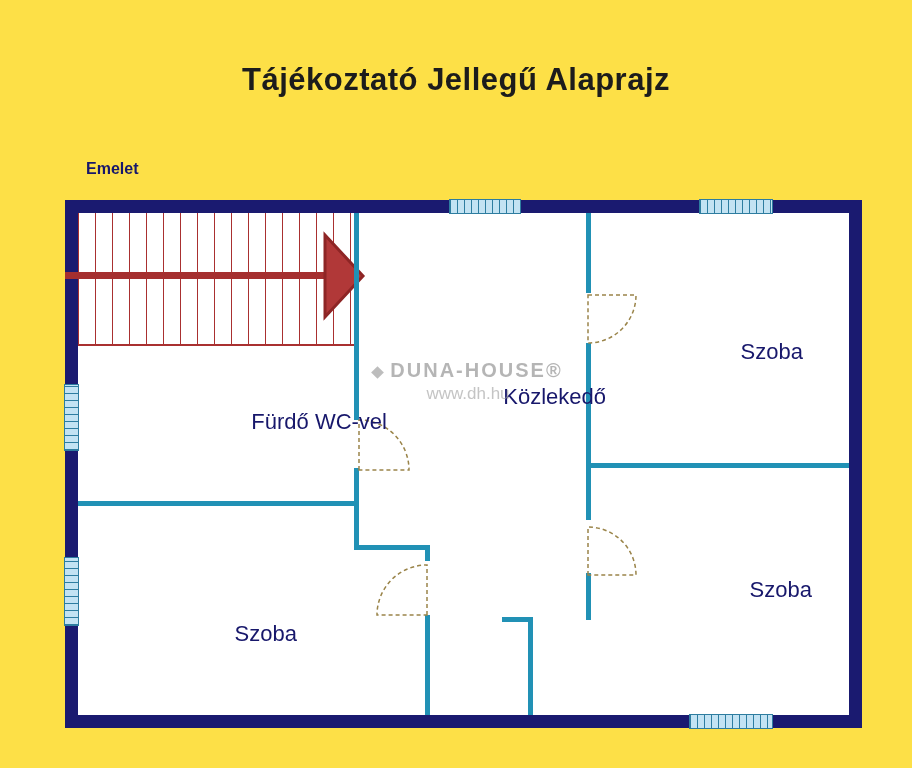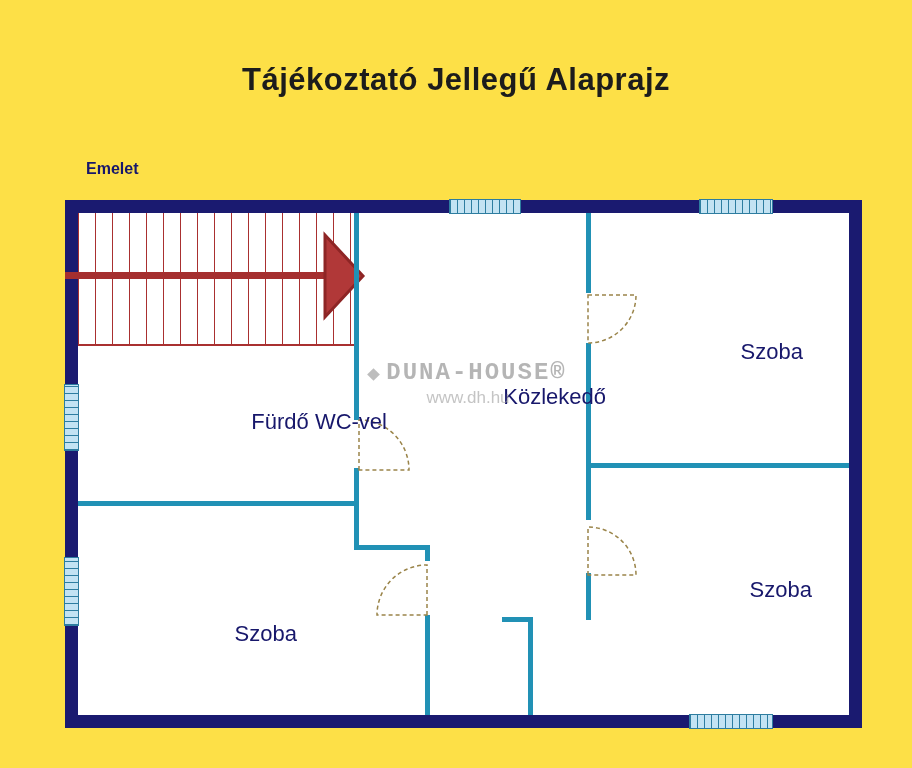--- a/index.html
+++ b/index.html
@@ -36,21 +36,21 @@
   .doors{position:absolute;left:0;top:0;width:771px;height:502px;overflow:visible;}
   .room-label{
     position:absolute;font-size:22px;font-weight:400;color:var(--label-navy,#17176b);
     text-align:right;white-space:nowrap;
   }
   .watermark{
     position:absolute;left:250px;top:146px;width:280px;text-align:center;
     color:#8f8f8f;opacity:.65;
   }
   .wm-brand{
-    font-family:Liberation Mono, monospace;font-size:24px;font-weight:700;
+    font-family:Liberation Sans, sans-serif;font-size:20px;font-weight:700;
     letter-spacing:2px;
   }
   .wm-diamond{
     display:inline-block;width:9px;height:9px;background:#9a9a9a;
     transform:rotate(45deg);margin-right:8px;
   }
   .wm-url{font-size:17px;margin-top:2px;color:#a5a5a5;}
 </style>
 </head>
 <body>

